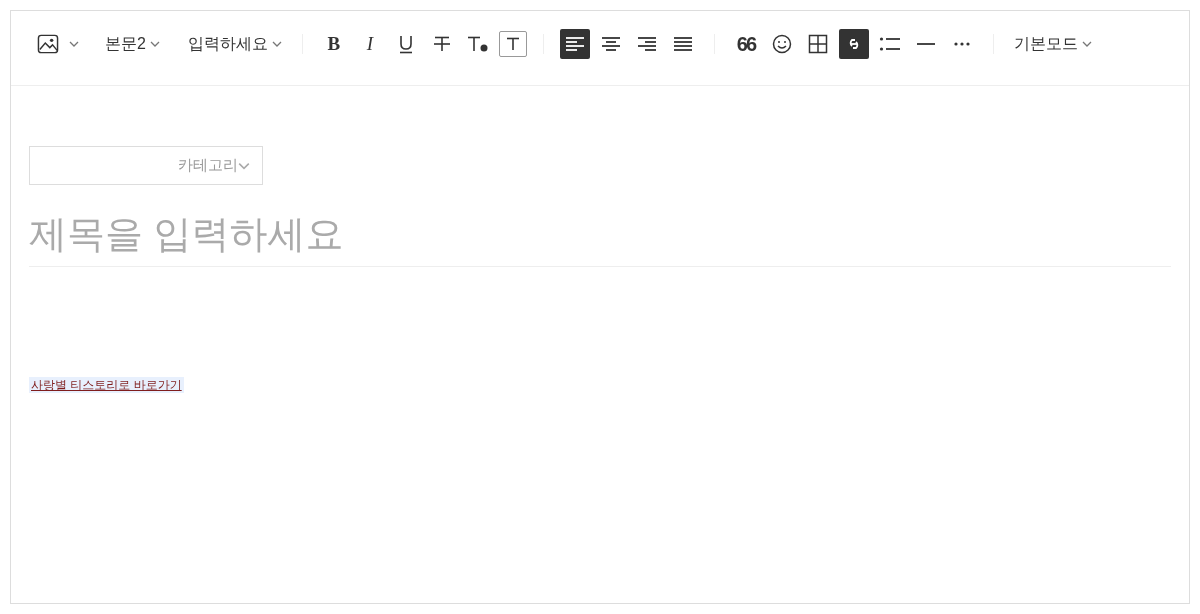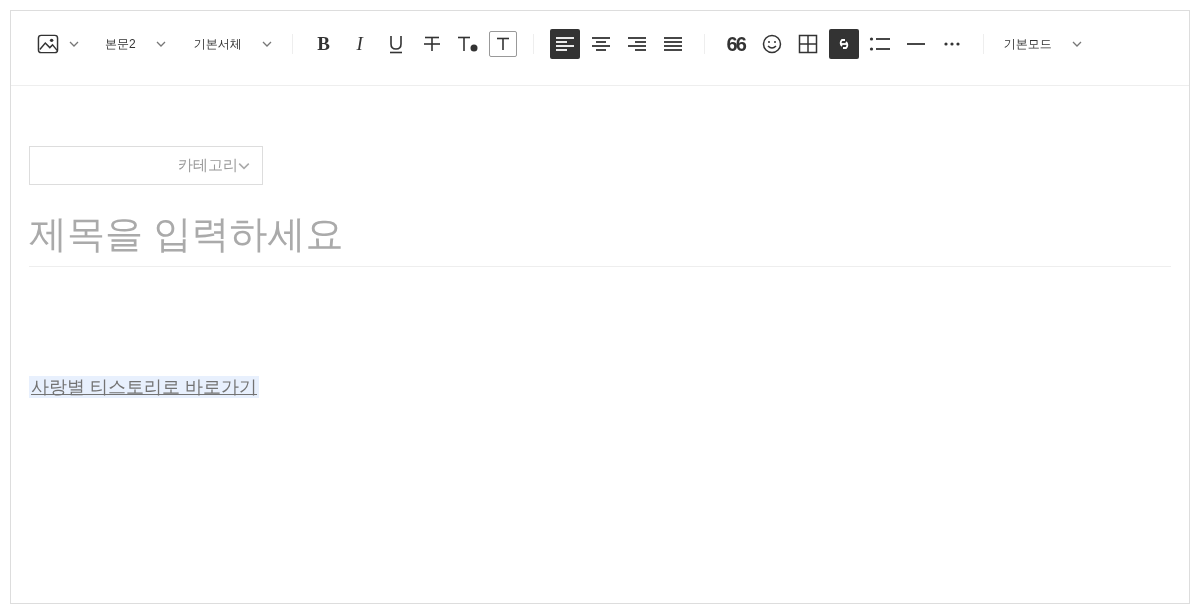--- a/index.html
+++ b/index.html
@@ -37,25 +37,25 @@
     color: #fff;
   }
   .tb-btn.boxed {
     border: 1px solid #999;
     width: 28px;
     height: 26px;
   }
   .tb-drop {
     display: inline-flex;
     align-items: center;
-    font-size: 12px;
+    font-size: 16px;
     color: #333;
     cursor: pointer;
     padding: 0 4px;
-    gap: 20px;
+    gap: 4px;
   }
   .tb-sep {
     width: 1px;
     height: 20px;
     background: #eee;
     margin: 0 10px;
   }
   .chev { color: #777; }
   .chev svg { display:block; }
   .icon { display:block; }
@@ -80,24 +80,24 @@
     font-size: 38px;
     color: #222;
     padding: 28px 0 10px 0;
     border-bottom: 1px solid #eee;
   }
   .title-input::placeholder { color: #aaa; }
   .body-area {
     padding-top: 108px;
   }
   .link-text {
-    color: #737373;
+    color: #7f1d1d;
     text-decoration: underline;
     background: #e8f0fd;
-    font-size: 18px;
+    font-size: 12px;
     padding: 1px 2px;
     cursor: pointer;
   }
 </style>
 </head>
 <body>
 
 <div class="editor-frame">
 
   <div class="toolbar">
@@ -122,21 +122,21 @@
       <span class="chev">
         <svg width="10" height="10" viewBox="0 0 10 10" fill="none" stroke="currentColor" stroke-width="1.3">
             <path d="M1 3 L5 7 L9 3"></path>
           </svg>
       </span>
     </span>
 
     <span style="width:8px"></span>
 
     <span class="tb-drop">
-      <span>기본서체</span>
+      <span>입력하세요</span>
       <span class="chev">
         <svg width="10" height="10" viewBox="0 0 10 10" fill="none" stroke="currentColor" stroke-width="1.3">
             <path d="M1 3 L5 7 L9 3"></path>
           </svg>
       </span>
     </span>
 
     <span class="tb-sep"></span>
 
     <span class="tb-btn" style="font-weight:800;font-size:19px;font-family:Georgia,serif;">B</span>

